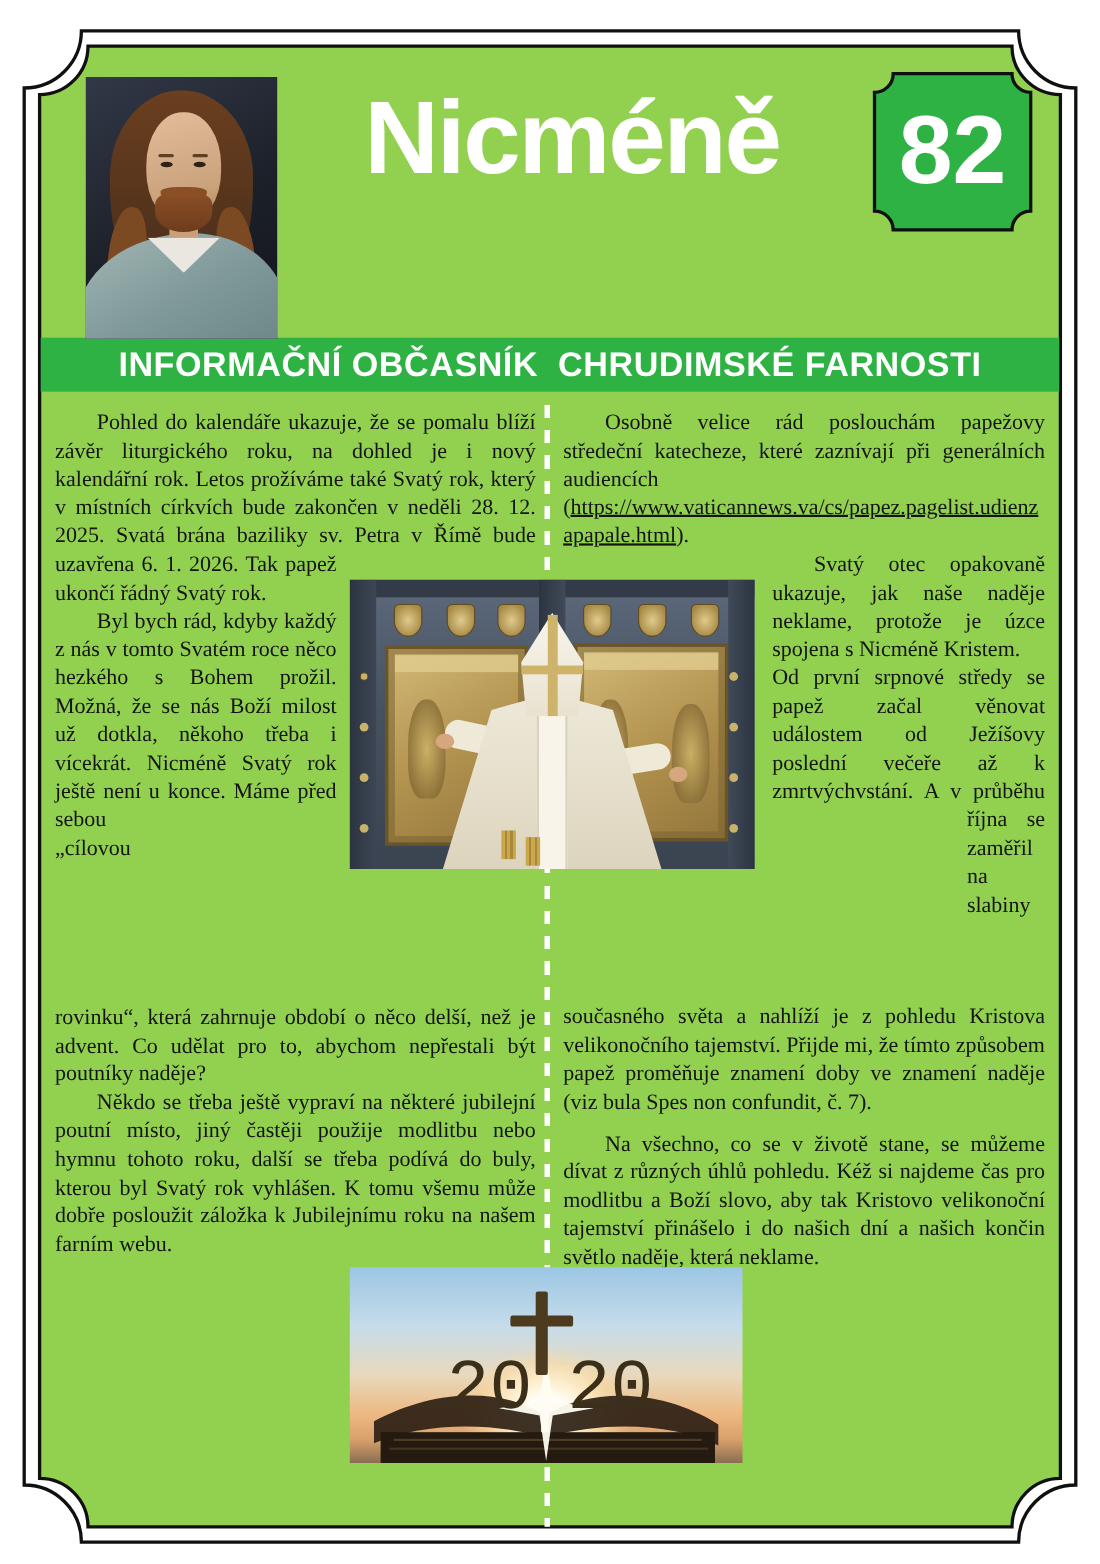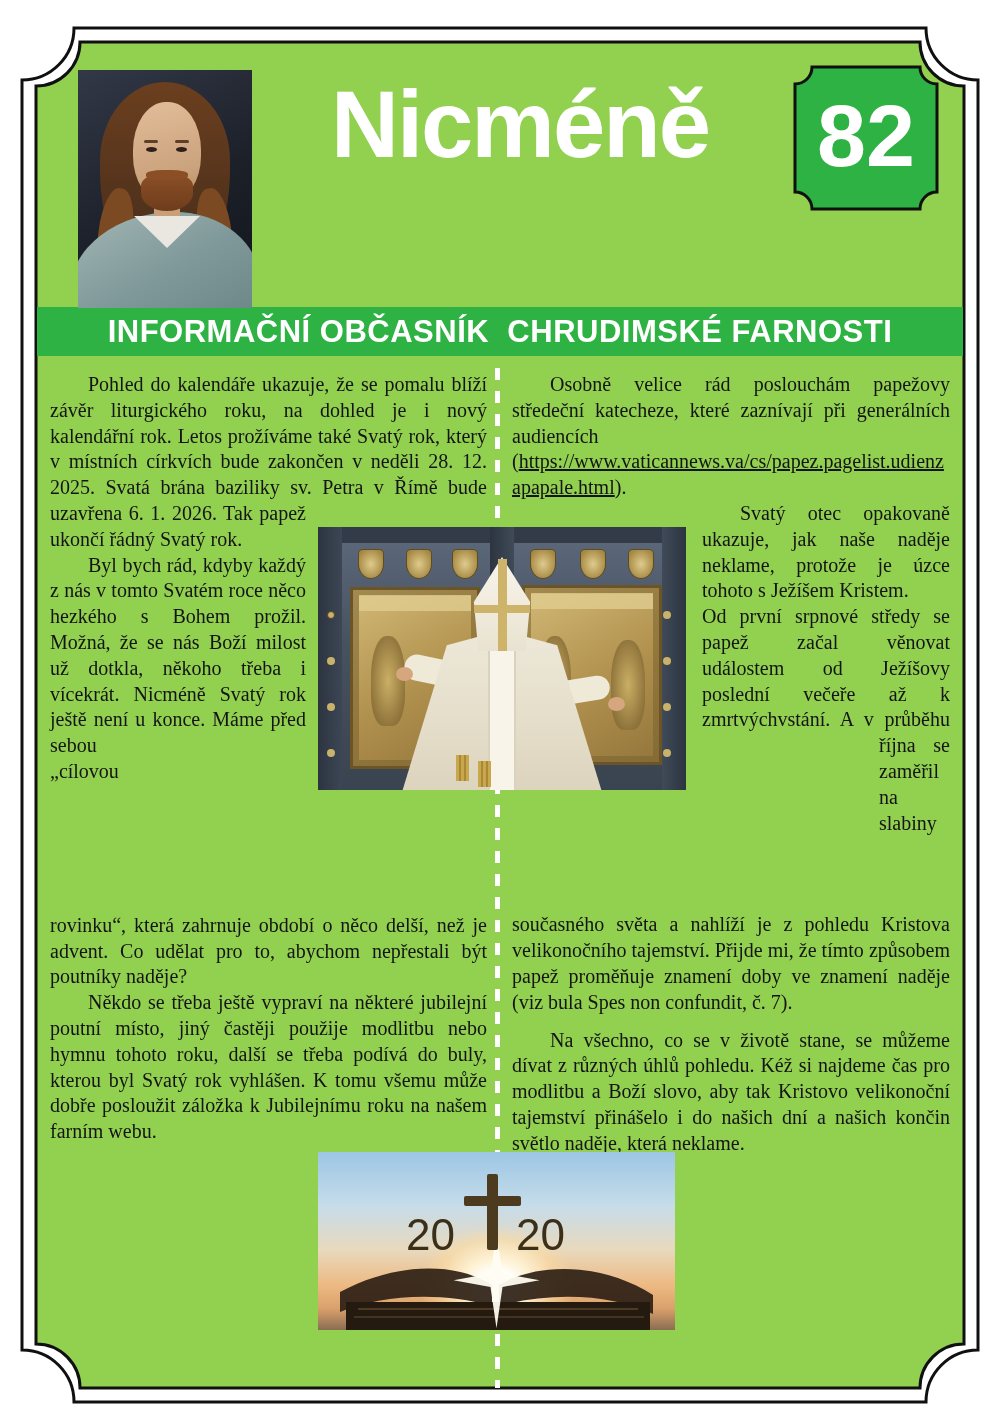--- a/index.html
+++ b/index.html
@@ -145,21 +145,21 @@
     background:linear-gradient(180deg,#9cc6e4 0%,#c6dcea 30%,#e8d9bd 55%,#edb982 75%,#d9a06b 88%,#8a6d52 100%); }
   .cross-image * { position:absolute; }
   .c-glow { left:50%; top:74%; width:200px; height:150px; transform:translate(-50%,-50%);
     background:radial-gradient(closest-side,#ffffff 0 16%,rgba(255,244,214,.95) 34%,rgba(255,220,160,.5) 60%,transparent 78%); }
   .c-star { left:50%; top:72%; width:86px; height:96px; transform:translate(-50%,-50%);
     background:#fffdf2; opacity:.95;
     clip-path:polygon(50% 0,57% 43%,100% 50%,57% 57%,50% 100%,43% 57%,0 50%,43% 43%); }
   .c-book { left:0; top:0; width:100%; height:100%; }
   .c-cross-v { left:169px; top:22px; width:11px; height:76px; background:#4d3b1f; border-radius:2px; }
   .c-cross-h { left:146px; top:44px; width:57px; height:10px; background:#4d3b1f; border-radius:2px; }
-  .c-year { font-family:Liberation Sans, sans-serif; font-size:44px; color:#3c2f1a; top:58px; }
+  .c-year { font-family:Liberation Mono, monospace; font-size:65px; color:#3c2f1a; top:74px; }
   .c-year-left { left:88px; }
   .c-year-right { left:198px; }
 </style>
 </head>
 <body>
 
 <div id="page">
 
   <svg id="frame" viewBox="0 0 1000 1422" xmlns="http://www.w3.org/2000/svg" aria-hidden="true">
     <path class="outer" d="M74,28 H926 A52 52 0 0 0 978,80 V1350 A52 52 0 0 0 926,1402 H74 A52 52 0 0 0 22,1350 V80 A52 52 0 0 0 74,28 Z"></path>
@@ -203,21 +203,21 @@
     <div class="f-cross-l"></div>
     <p class="para indent">Pohled do kalendáře ukazuje, že se pomalu blíží závěr liturgického roku, na dohled je i nový kalendářní rok. Letos prožíváme také Svatý rok, který v místních církvích bude zakončen v neděli 28. 12. 2025. Svatá brána baziliky sv. Petra v Římě bude uzavřena 6. 1. 2026. Tak papež ukončí řádný Svatý rok.</p>
     <p class="para indent">Byl bych rád, kdyby každý z nás v tomto Svatém roce něco hezkého s Bohem prožil. Možná, že se nás Boží milost už dotkla, někoho třeba i vícekrát. Nicméně Svatý rok ještě není u konce. Máme před sebou „cílovou rovinku“, která zahrnuje období o něco delší, než je advent. Co udělat pro to, abychom nepřestali být poutníky naděje?</p>
     <p class="para indent">Někdo se třeba ještě vypraví na některé jubilejní poutní místo, jiný častěji použije modlitbu nebo hymnu tohoto roku, další se třeba podívá do buly, kterou byl Svatý rok vyhlášen. K tomu všemu může dobře posloužit záložka k Jubilejnímu roku na našem farním webu.</p>
   </div>
 
   <div class="col col-right">
     <div class="f-pope-r"></div>
     <div class="f-cross-r"></div>
     <p class="para indent"><span>Osobně velice rád poslouchám papežovy středeční katecheze, které zaznívají při generálních audiencích (</span><span class="doc-link">https://www.vaticannews.va/cs/papez.pagelist.udienzapapale.html</span><span>).</span></p>
-    <p class="para indent">Svatý otec opakovaně ukazuje, jak naše naděje neklame, protože je úzce tohoto s Ježíšem Kristem.</p>
+    <p class="para indent">Svatý otec opakovaně ukazuje, jak naše naděje neklame, protože je úzce spojena s Nicméně Kristem.</p>
     <p class="para">Od první srpnové středy se papež začal věnovat událostem od Ježíšovy poslední večeře až k zmrtvýchvstání. A v průběhu října se zaměřil na slabiny současného světa a nahlíží je z pohledu Kristova velikonočního tajemství. Přijde mi, že tímto způsobem papež proměňuje znamení doby ve znamení naděje (viz bula Spes non confundit, č. 7).</p>
     <p class="para indent gap">Na všechno, co se v životě stane, se můžeme dívat z různých úhlů pohledu. Kéž si najdeme čas pro modlitbu a Boží slovo, aby tak Kristovo velikonoční tajemství přinášelo i do našich dní a našich končin světlo naděje, která neklame.</p>
 
   </div>
 
   <div class="pope-image">
     <div class="d-lintel"></div>
     <div class="d-jamb-l" style="left:0;top:0;width:24px;height:100%;background:linear-gradient(90deg,#2c3440,#3d4655);"></div>
     <div class="d-jamb-c"></div>
     <div class="d-jamb-r"></div>

